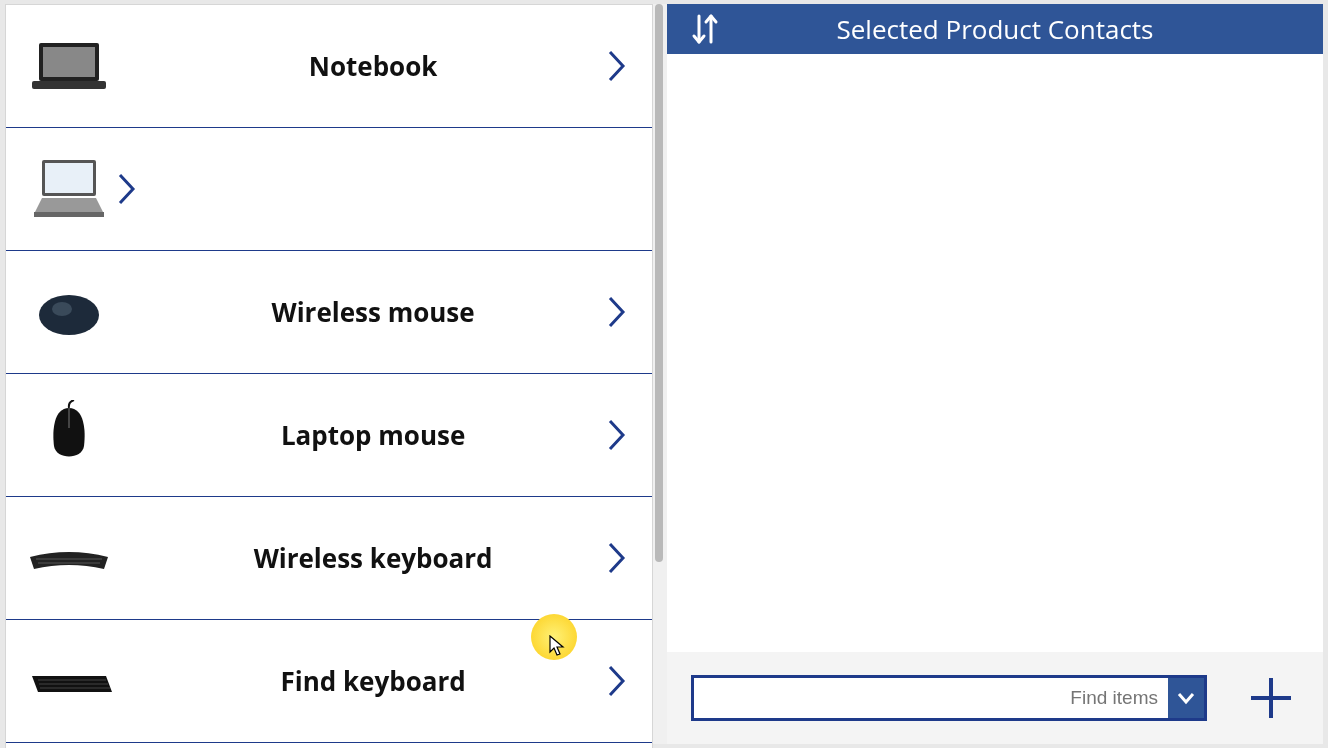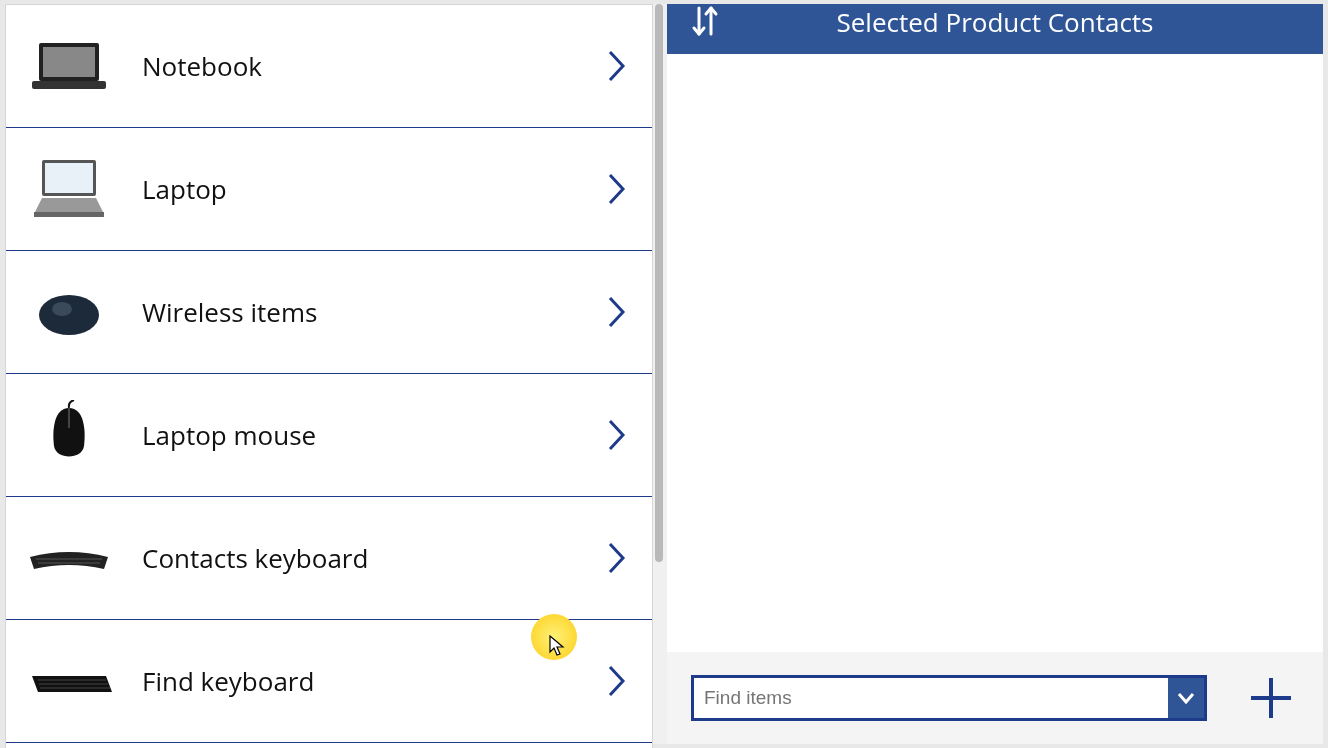--- a/index.html
+++ b/index.html
@@ -10,48 +10,48 @@
   .product-list { position: absolute; top: 0; left: 0; right: 0; bottom: 0; overflow-y: auto; }
   .product-item {
     display: flex; align-items: center;
     height: 123px;
     border-bottom: 1px solid #1e3a8a;
     padding: 0 22px 0 18px;
     cursor: pointer;
     background: #fff;
   }
   .product-thumb { width: 90px; height: 70px; display:flex; align-items:center; justify-content:center; }
-  .product-label { flex: 1; font-size: 26px; font-weight: 400; color: #111; padding-left: 28px; }
+  .product-label { flex: 1; font-size: 26px; font-weight: 700; color: #111; padding-left: 28px; text-align: center; }
   .chevron { width: 26px; height: 40px; display:flex; align-items:center; justify-content:center; }
   .chevron svg { stroke: #1e3a8a; stroke-width: 3; fill: none; }
   
   .left-scroll { width: 14px; background: #f0f0f0; margin:4px 0; }
   .left-scroll-track { width:100%; height:100%; position:relative; }
   .left-scroll-thumb { position:absolute; top:0; left:2px; width:8px; height:558px; background:#b9b9b9; border-radius:4px; }
   
   .right-panel { flex:1; display:flex; flex-direction:column; margin:4px 5px 4px 0; }
   .right-header {
     height: 50px; background:#2f5597; color:#fff;
-    display:flex; align-items:flex-start; padding:0 24px;
+    display:flex; align-items:center; padding:0 24px;
     font-size:26px; font-weight:400;
   }
   .sort-icon { width:28px; height:34px; margin-right:56px; }
   .right-title { flex:1; text-align:center; margin-left:-84px;  }
   .right-body { flex:1; background:#fff; }
   .right-footer {
     height:92px; background:#f4f4f4; display:flex; align-items:center;
     padding:0 24px; gap:36px;
   }
   .find-box {
     flex:0 0 516px; height:46px; border:3px solid #1e3a8a; display:flex;
     background:#fff;
   }
   .find-input {
     flex:1; border:none; outline:none; font-size:19px; color:#777;
-    padding:0 10px; background:transparent;
+    padding:0 10px; background:transparent;text-align:right;
   }
   .find-drop {
     width:36px; background:#2f5597; display:flex; align-items:center; justify-content:center;
     cursor:pointer;
   }
   .find-drop svg { stroke:#fff; stroke-width:3; fill:none; }
   .add-button { width:56px; height:56px; display:flex; align-items:center; justify-content:center; cursor:pointer; margin-left:auto; }
   .add-button svg { stroke:#1e3a8a; stroke-width:4; }
   
   .cursor-highlight {
@@ -89,36 +89,35 @@
 
       <div class="product-item">
         <div class="product-thumb">
           <svg class="thumb-svg" viewBox="0 0 90 70">
             <rect x="18" y="6" width="54" height="36" rx="2" fill="#555"></rect>
             <rect x="21" y="9" width="48" height="30" fill="#e8f0f8"></rect>
             <polygon points="10,60 80,60 72,44 18,44" fill="#999"></polygon>
             <rect x="10" y="58" width="70" height="5" fill="#666"></rect>
           </svg>
         </div>
-        <div class="product-label">Laptop</div>
         <div class="chevron">
           <svg viewBox="0 0 20 34" width="20" height="34">
               <polyline points="3,3 16,17 3,31"></polyline>
             </svg>
         </div>
       </div>
 
       <div class="product-item">
         <div class="product-thumb">
           <svg class="thumb-svg" viewBox="0 0 90 70">
             <ellipse cx="45" cy="38" rx="30" ry="20" fill="#1d2a3a"></ellipse>
             <ellipse cx="38" cy="32" rx="10" ry="7" fill="#3a4a5a"></ellipse>
           </svg>
         </div>
-        <div class="product-label">Wireless items</div>
+        <div class="product-label">Wireless mouse</div>
         <div class="chevron">
           <svg viewBox="0 0 20 34" width="20" height="34">
               <polyline points="3,3 16,17 3,31"></polyline>
             </svg>
         </div>
       </div>
 
       <div class="product-item">
         <div class="product-thumb">
           <svg class="thumb-svg" viewBox="0 0 90 70">
@@ -138,21 +137,21 @@
       <div class="product-item">
         <div class="product-thumb">
           <svg class="thumb-svg" viewBox="0 0 90 70">
             <path d="M6 34 Q45 24 84 34 L80 46 Q45 38 10 46 Z" fill="#222"></path>
             <g stroke="#555" stroke-width="1">
               <line x1="12" y1="36" x2="78" y2="36"></line>
               <line x1="14" y1="40" x2="76" y2="40"></line>
             </g>
           </svg>
         </div>
-        <div class="product-label">Contacts keyboard</div>
+        <div class="product-label">Wireless keyboard</div>
         <div class="chevron">
           <svg viewBox="0 0 20 34" width="20" height="34">
               <polyline points="3,3 16,17 3,31"></polyline>
             </svg>
         </div>
       </div>
 
       <div class="product-item">
         <div class="product-thumb">
           <svg class="thumb-svg" viewBox="0 0 90 70">

